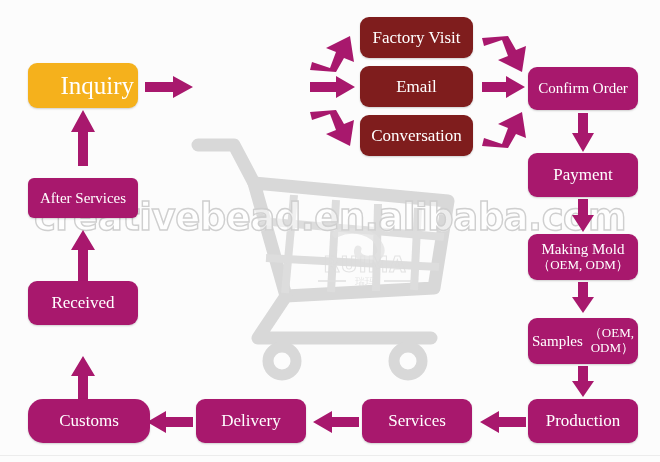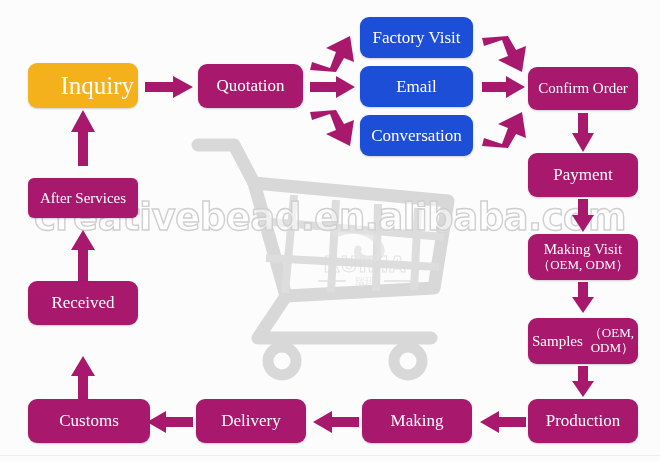--- a/index.html
+++ b/index.html
@@ -72,21 +72,21 @@
     line-height: 1.12;
     z-index: 5;
     box-shadow: 0 1px 2px rgba(0,0,0,0.18);
     box-sizing: border-box;
     padding: 2px 4px;
   }
   .node .nlabel { display: block; }
   .node .nsub   { display: block; font-size: 13px; text-align: right; }
 
   .n-magenta { background: #a8186d; }
-  .n-green   { background: #1d4ed8; }
+  .n-green   { background: #7f1d1d; }
   .n-orange  { background: #f5b11c; justify-content: flex-end; }
 
   .size-wide  { font-size: 17px; font-weight: normal; }
   .size-big   { font-size: 25px; }
   .size-two   { font-size: 15px; }
   .size-small { font-size: 15px; }
 
   
   .arrow {
     position: absolute;
@@ -253,23 +253,20 @@
   <div class="arrow" style="left:70px; top:110px;">
     <svg width="26" height="56" viewBox="0 0 26 56">
       <path d="M13 0 L25 22 L18 22 L18 56 L8 56 L8 22 L1 22 Z" fill="#a8186d"></path>
     </svg>
   </div>
 
   <div class="node n-orange size-big" style="left:28px; top:63px; width:110px; height:45px;">
     <span class="nlabel">Inquiry</span>
   </div>
 
-  <div class="node n-magenta size-wide" style="left:198px; top:64px; width:105px; height:44px;">
-    <span class="nlabel">Quotation</span>
-  </div>
 
   <div class="node n-green size-wide" style="left:360px; top:17px; width:113px; height:41px;">
     <span class="nlabel">Factory Visit</span>
   </div>
 
   <div class="node n-green size-wide" style="left:360px; top:66px; width:113px; height:41px;">
     <span class="nlabel">Email</span>
   </div>
 
   <div class="node n-green size-wide" style="left:360px; top:115px; width:113px; height:41px;">
@@ -278,42 +275,42 @@
 
   <div class="node n-magenta size-wide" style="left:528px; top:153px; width:110px; height:44px;">
     <span class="nlabel">Payment</span>
   </div>
 
   <div class="node n-magenta size-small" style="left:528px; top:67px; width:110px; height:43px;">
     <span class="nlabel">Confirm Order</span>
   </div>
 
   <div class="node n-magenta size-two" style="left:528px; top:234px; width:110px; height:46px; flex-direction:column;">
-    <span class="nlabel">Making Visit</span>
+    <span class="nlabel">Making Mold</span>
     <span class="nsub">（OEM, ODM）</span>
   </div>
 
   <div class="node n-magenta size-two" style="left:528px; top:318px; width:110px; height:46px; flex-direction:row;">
     <span class="nlabel">Samples</span>
     <span class="nsub">（OEM, ODM）</span>
   </div>
 
   <div class="node n-magenta size-wide" style="left:528px; top:399px; width:110px; height:44px;">
     <span class="nlabel">Production</span>
   </div>
 
   <div class="node n-magenta size-wide" style="left:362px; top:399px; width:110px; height:44px;">
-    <span class="nlabel">Making</span>
+    <span class="nlabel">Services</span>
   </div>
 
   <div class="node n-magenta size-wide" style="left:196px; top:399px; width:110px; height:44px;">
     <span class="nlabel">Delivery</span>
   </div>
 
-  <div class="node n-magenta size-wide" style="left:28px; top:399px; width:122px; height:44px;">
+  <div class="node n-magenta size-wide" style="left:28px; top:399px; width:122px; height:44px;border-radius:15px;">
     <span class="nlabel">Customs</span>
   </div>
 
   <div class="node n-magenta size-wide" style="left:28px; top:281px; width:110px; height:44px;">
     <span class="nlabel">Received</span>
   </div>
 
   <div class="node n-magenta size-small" style="left:28px; top:178px; width:110px; height:40px;border-radius:6px;">
     <span class="nlabel">After Services</span>
   </div>

